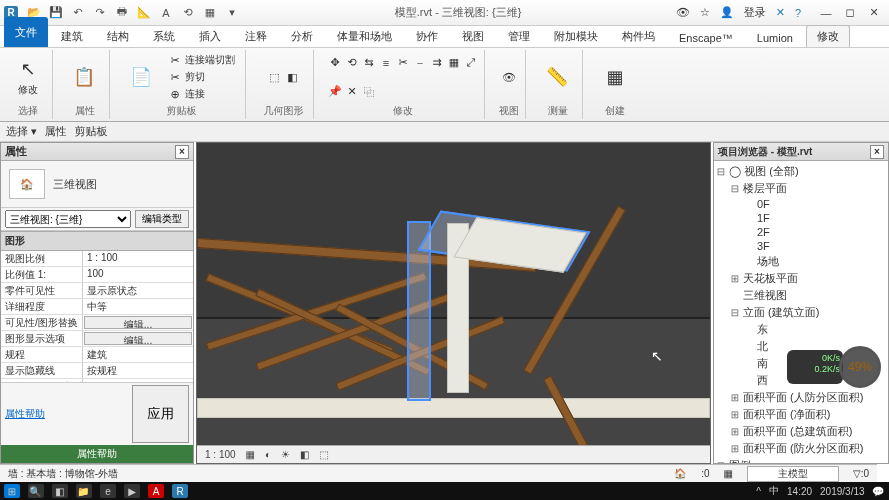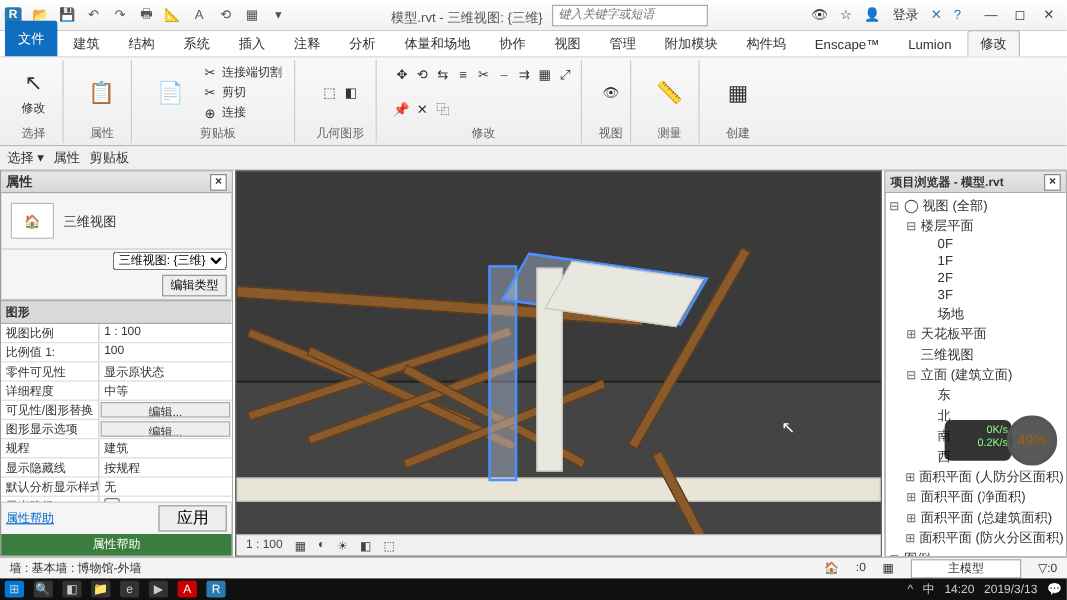--- a/index.html
+++ b/index.html
@@ -40,58 +40,58 @@
 
 .main { position:absolute; top:142px; bottom:36px; left:0; right:0; display:flex; }
 .panel { background:#f5f5f5; border:1px solid #999; display:flex; flex-direction:column; }
 .panel-header { height:18px; background:linear-gradient(#e8e8e8,#d8d8d8); border-bottom:1px solid #aaa; display:flex; align-items:center; justify-content:space-between; padding:0 4px; font-size:11px; font-weight:bold;}
 .panel-header .x { width:14px; height:14px; background:#fff; border:1px solid #888; text-align:center; line-height:12px; font-size:10px;}
 
 
 .props { width:194px; }
 .props-type { display:flex; align-items:center; gap:8px; padding:8px; border-bottom:1px solid #ccc;}
 .props-type .thumb { width:36px; height:30px; border:1px solid #bbb; background:#fff; display:flex; align-items:center; justify-content:center;}
-.props-type-row { display:flex; align-items:flex-end; gap:4px; padding:2px 4px; border-bottom:1px solid #ccc;flex-direction:column;}
+.props-type-row { display:flex; align-items:center; gap:4px; padding:2px 4px; border-bottom:1px solid #ccc;}
 .props-type-row select { flex:1; font-size:10px; height:18px;}
 .props-type-row .editbtn { height:18px; font-size:10px; padding:0 6px; border:1px solid #999; background:#eee;}
 .prop-table { flex:1; overflow:auto; background:#fff; font-size:10px;}
 .prop-section { background:#d9d9d9; border-top:1px solid #aaa; border-bottom:1px solid #aaa; padding:2px 4px; font-weight:bold;}
 .prop-row { display:flex; border-bottom:1px solid #ddd; height:16px;}
 .prop-row .k { width:82px; padding:1px 4px; border-right:1px solid #ccc; overflow:hidden; white-space:nowrap;}
 .prop-row .v { flex:1; padding:1px 4px; overflow:hidden; white-space:nowrap;}
 .prop-row .v.btn { text-align:center; background:#eee; border:1px solid #aaa; margin:1px;}
 .prop-row .v input[type=checkbox]{ margin:0;}
 .props-footer { display:flex; justify-content:space-between; align-items:center; padding:2px 4px; border-top:1px solid #ccc; font-size:10px;}
-.props-footer .applybtn { padding:1px 14px; border:1px solid #999; background:#eee;}
+.props-footer .applybtn { padding:19px 14px; border:1px solid #999; background:#eee;}
 .props-help { background:#3a7d3e; color:#fff; text-align:center; font-size:10px; padding:2px;}
 
 
 .viewport { flex:1; position:relative; background:#555; border:1px solid #666; margin:0 2px;}
 .view-controls { position:absolute; top:2px; right:2px; display:flex; gap:2px;}
 .view-controls span { width:14px; height:14px; background:rgba(255,255,255,.2); color:#ddd; font-size:10px; text-align:center; line-height:14px;}
 .view-cube { position:absolute; top:30px; right:18px; width:44px; height:44px; background:#999; border:1px solid #bbb; transform:rotate(10deg); opacity:.8;}
 .nav-wheel { position:absolute; top:90px; right:6px; width:18px; height:120px; background:rgba(200,200,200,.3); border-radius:3px;}
 .scene { position:absolute; inset:0; overflow:hidden;}
 
 .wall-dark { position:absolute; background:#3a3a3a; }
 .beam { position:absolute; background:#8b5a2b; border:1px solid #5a3818; transform-origin:left center; height:8px;}
 .sel-box { position:absolute; border:2px solid #4a90ff; background:rgba(200,220,255,0.35);}
 .white-wall { position:absolute; background:#e8e8e0; border:1px solid #c5c5bd;}
 .cursor-arrow { position:absolute; top:205px; left:454px; font-size:14px; color:#fff; pointer-events:none;}
 .viewport-status { position:absolute; bottom:0; left:0; right:0; height:18px; background:#f0f0f0; border-top:1px solid #aaa; display:flex; align-items:center; gap:10px; padding:0 8px; font-size:10px; color:#444;}
 
 
-.browser { width:152px; }
+.browser { width:176px; }
 .tree { flex:1; background:#fff; overflow:auto; font-size:11px; padding:2px;}
 .tree-node { display:flex; align-items:center; gap:3px; padding:1px 0; white-space:nowrap; overflow:hidden;}
 .tree-node .exp { width:10px; text-align:center; color:#666; font-size:10px;}
 .indent1 { padding-left:14px;} .indent2{padding-left:28px;}
 
 
-.statusbar { position:absolute; bottom:18px; left:0; right:0; height:18px; background:#f4f4f4; border-top:1px solid #bbb; display:flex; align-items:center; padding:0 8px; font-size:10px; gap:14px;}
+.statusbar { position:absolute; bottom:18px; left:0; right:12px; height:18px; background:#f4f4f4; border-top:1px solid #bbb; display:flex; align-items:center; padding:0 8px; font-size:10px; gap:14px;}
 .statusbar .spacer{flex:1;}
 
 
 .taskbar { position:absolute; bottom:0; left:0; right:0; height:18px; background:#101010; display:flex; align-items:center; padding:0 4px; gap:8px;}
 .task-ico { width:16px; height:14px; background:#333; border-radius:2px; display:flex; align-items:center; justify-content:center; font-size:10px; color:#ccc;}
 .task-right { margin-left:auto; display:flex; align-items:center; gap:8px; color:#ccc; font-size:10px;}
 
 
 .perf-overlay { position:absolute; right:46px; top:350px; width:56px; height:34px; background:rgba(0,0,0,.8); border-radius:6px; color:#8f8; font-size:9px; padding:3px; display:flex; flex-direction:column; gap:1px;text-align:right;}
 .perf-circle { position:absolute; right:8px; top:346px; width:42px; height:42px; border-radius:50%; background:rgba(60,60,60,.85); color:#a16207; display:flex; align-items:center; justify-content:center; font-size:12px; border:3px solid #555;}
@@ -108,21 +108,20 @@
     <div class="qat-btn">↷</div>
     <div class="qat-btn">🖶</div>
     <div class="qat-btn">📐</div>
     <div class="qat-btn">A</div>
     <div class="qat-btn">⟲</div>
     <div class="qat-btn">▦</div>
     <div class="qat-btn">▾</div>
   </div>
   <div class="title-center">
     <span class="doc-title">模型.rvt - 三维视图: {三维}</span>
-    <input class="search-box" placeholder="键入关键字或短语" style="">
   </div>
   <div class="title-right">
     <span>👁</span>
     <span>☆</span>
     <span>👤</span>
     <span>登录</span>
     <span style="color:#2a7ab0">✕</span>
     <span style="color:#2a7ab0">?</span>
   </div>
   <div class="win-controls">

